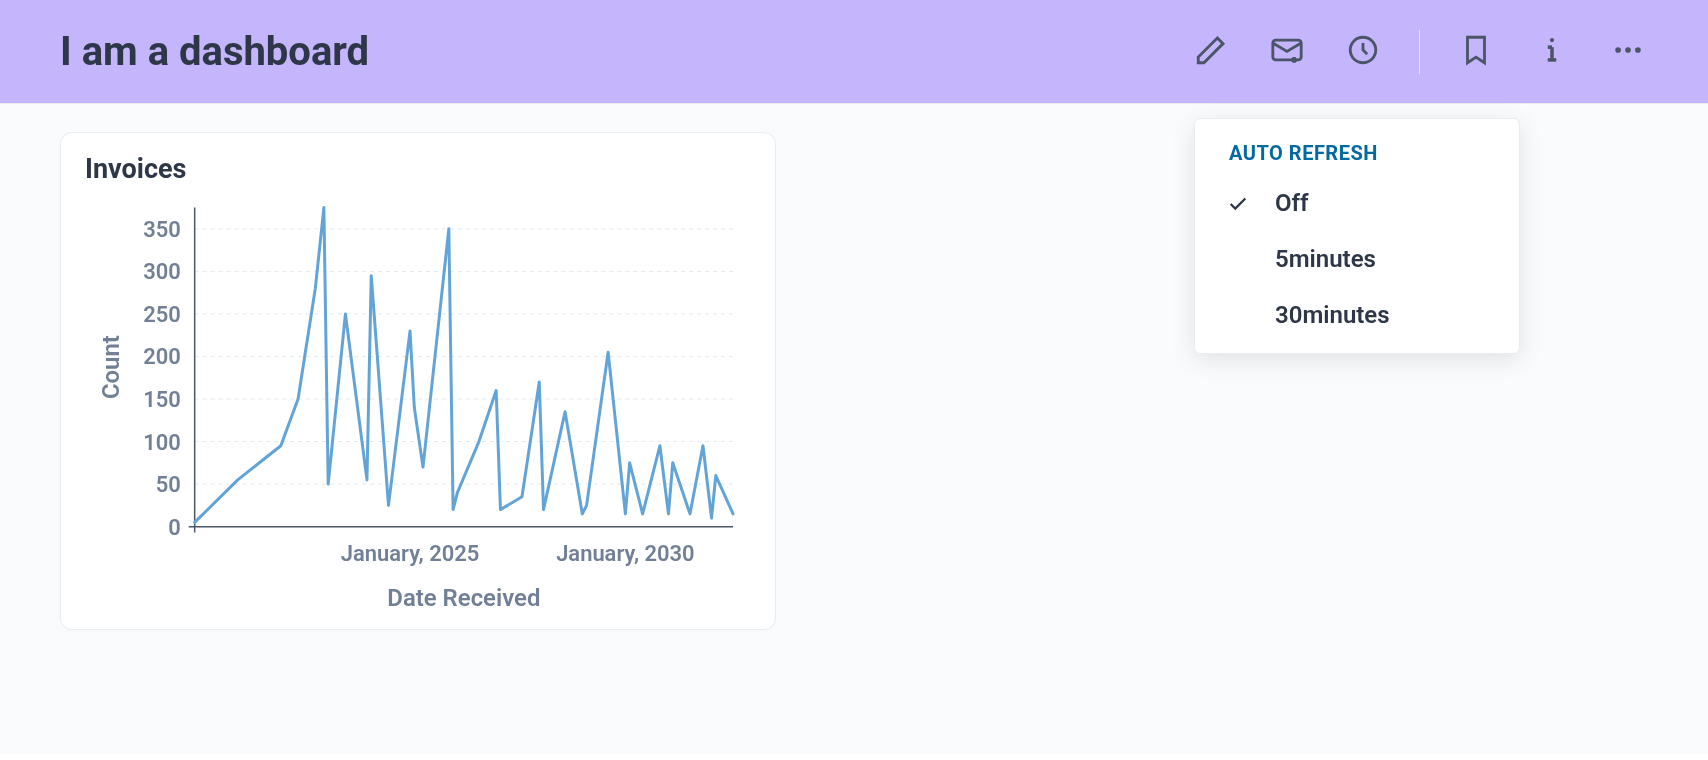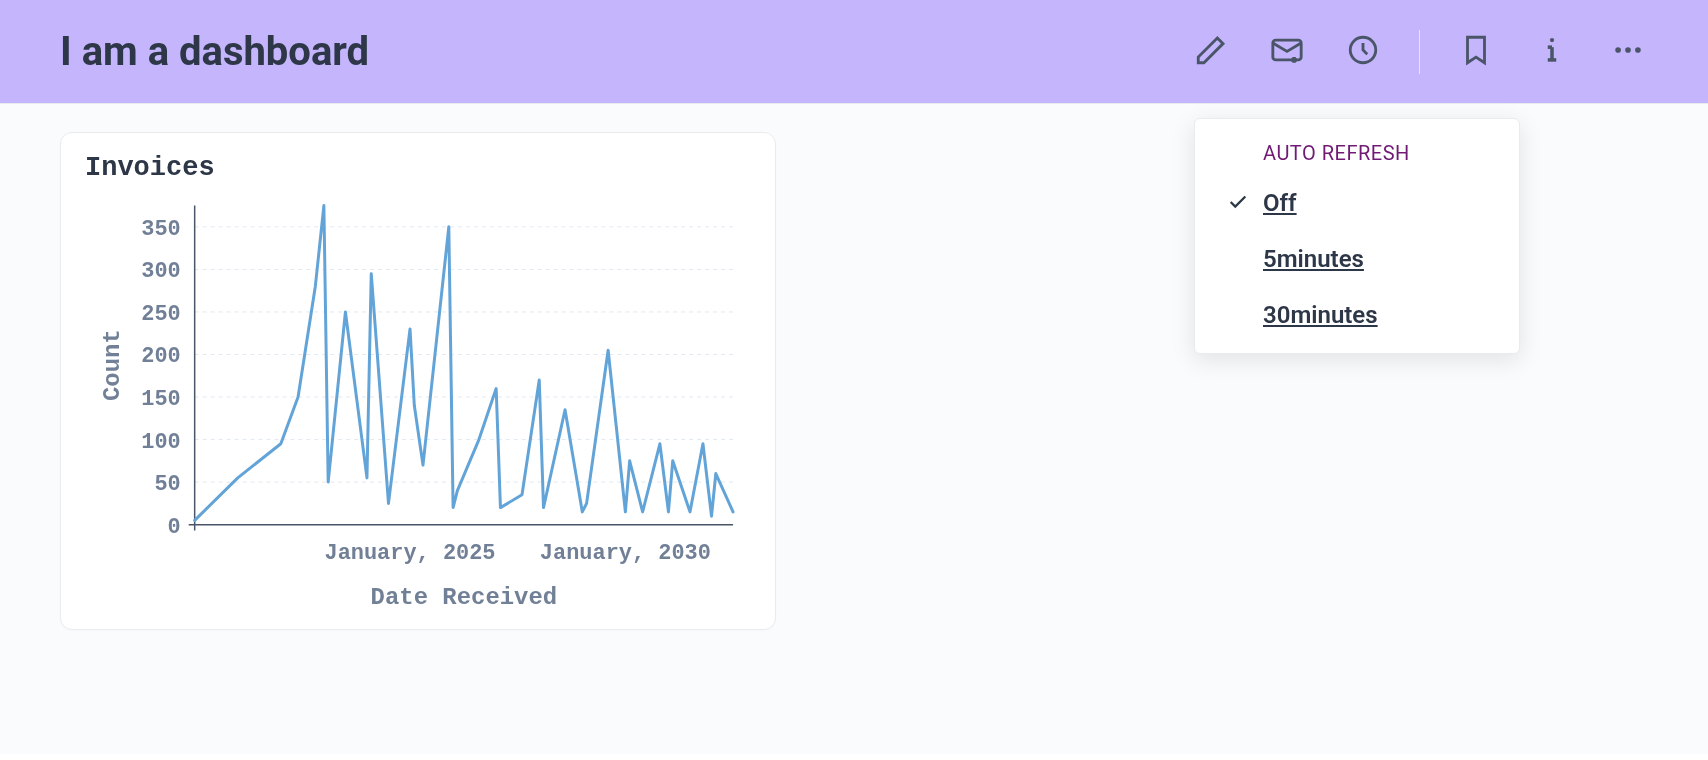--- a/index.html
+++ b/index.html
@@ -51,21 +51,20 @@
     height: calc(100% - 110px);
   }
   .card {
     background: #ffffff;
     border: 1px solid #e9ecef;
     border-radius: 12px;
     width: 716px;
     height: 498px;
     padding: 20px 24px 20px 24px;
     box-shadow: 0 1px 2px rgba(0,0,0,0.02);
-    font-family: Liberation Mono, monospace;
   }
   .card-title {
     font-size: 27px;
     font-weight: 700;
     color: #2d3748;
     margin-bottom: 12px;
   }
   .chart-wrap {
     position: relative;
     width: 100%;
@@ -107,36 +106,34 @@
     width: 326px;
     background: #ffffff;
     border: 1px solid #e9ecef;
     border-radius: 6px;
     box-shadow: 0 6px 24px rgba(0,0,0,0.10);
     padding: 22px 0 10px 0;
     z-index: 50;
   }
   .dropdown-header {
     font-size: 20px;
-    font-weight: 400;
+    font-weight: 700;
     letter-spacing: 0.5px;
-    color: #701a75;
+    color: #0369a1;
     padding: 0 34px 10px 34px;
-    margin-left: 34px;
   }
   .dropdown-item {
     display: flex;
-    align-items: flex-start;
+    align-items: flex-end;
     padding: 14px 34px 14px 30px;
     font-size: 24px;
     font-weight: 600;
     color: #2d3748;
     cursor: pointer;
-    gap: 12px;
-    text-decoration: underline;
+    gap: 24px;
   }
   .dropdown-item .check {
     width: 26px;
     height: 26px;
     flex: 0 0 26px;
     display:flex; align-items:center; justify-content:center;
   }
   .dropdown-item .check svg { width: 22px; height: 22px; stroke: #2d3748; stroke-width: 2.5; fill: none; }
 </style>
 </head>

